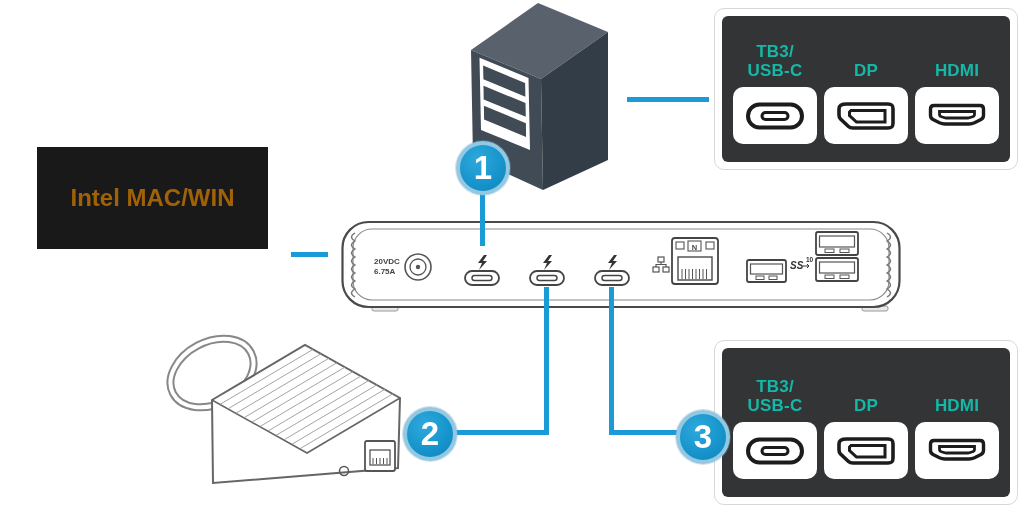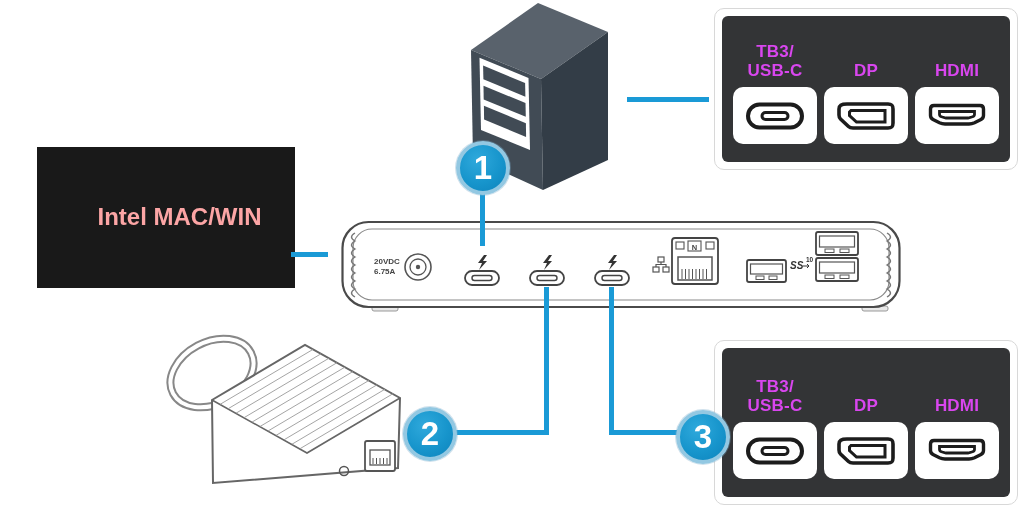--- a/index.html
+++ b/index.html
@@ -13,37 +13,37 @@
   
   .badge{
     position:absolute;width:46px;height:46px;border-radius:50%;
     border:4px solid #93c8e2;
     background:radial-gradient(circle at 38% 32%, #2fa9dc 0%, #1795cc 55%, #0d83bc 100%);
     color:#fff;font-weight:bold;font-size:33px;line-height:46px;text-align:center;
     z-index:6;box-shadow:0 0 0 1px rgba(120,170,200,.35);
   }
   
   .intel-box{
-    position:absolute;left:37px;top:147px;width:231px;height:141px;background:#191919;
+    position:absolute;left:37px;top:147px;width:231px;height:102px;background:#191919;
     display:flex;flex-direction:column;align-items:center;justify-content:center;
-    color:#fca5a5;font-weight:bold;font-size:24px;line-height:1.2;z-index:2;padding-left:27px;
+    color:#a16207;font-weight:bold;font-size:24px;line-height:1.2;z-index:2;
   }
   
   .panel{
     position:absolute;left:714px;width:304px;background:#fff;
     border:1px solid #d8d8d8;border-radius:10px;padding:7px;box-sizing:border-box;z-index:4;
   }
   .panel-top{top:8px;height:162px;}
   .panel-bottom{top:340px;height:165px;}
   .panel-inner{
     background:#333436;border-radius:6px;width:100%;height:100%;box-sizing:border-box;
     display:flex;justify-content:center;align-items:flex-end;gap:7px;padding:10px 6px 18px 6px;
   }
   .port-col{display:flex;flex-direction:column;align-items:center;justify-content:flex-end;gap:7px;}
-  .port-label{color:#d946ef;font-weight:bold;font-size:17px;line-height:1.08;text-align:center;letter-spacing:.2px;}
+  .port-label{color:#14b8a6;font-weight:bold;font-size:17px;line-height:1.08;text-align:center;letter-spacing:.2px;}
   .port-tile{
     width:84px;height:57px;background:#fff;border-radius:10px;
     display:flex;align-items:center;justify-content:center;
   }
   svg text{font-family:"Liberation Sans","DejaVu Sans",sans-serif;}
 </style>
 </head>
 <body>
 
 <div class="stage">

